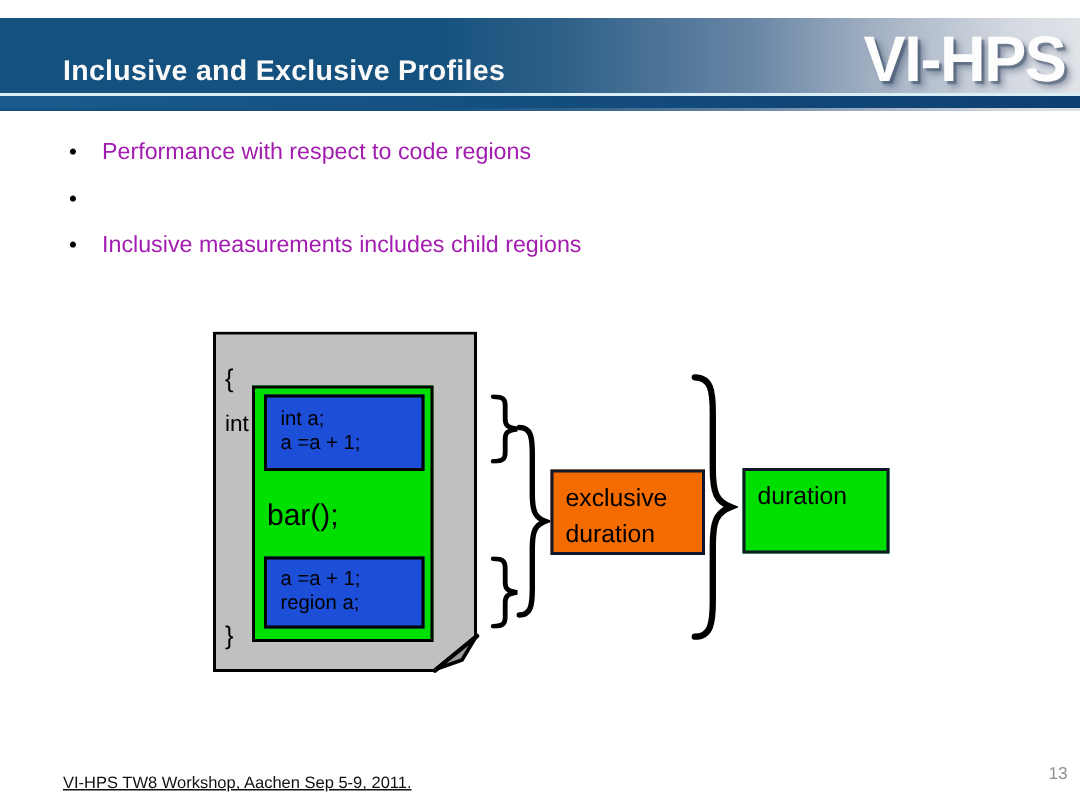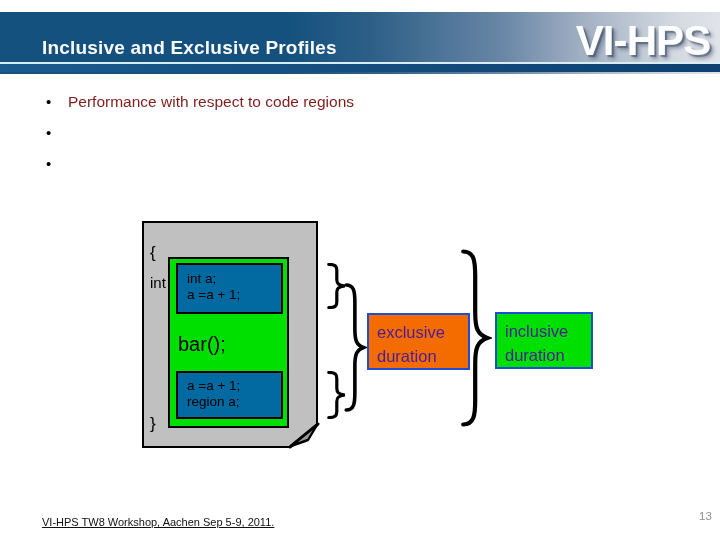--- a/index.html
+++ b/index.html
@@ -31,59 +31,59 @@
     white-space:nowrap;
   }
   .sep-light { position:absolute; left:0; top:62px; width:720px; height:2px; background:#D9EDF5; }
   .sep-dark  { position:absolute; left:0; top:64px; width:720px; height:8px;
                background:linear-gradient(90deg,#1A5B8D 0%,#0D4070 100%); }
 
   
   .bullets { position:absolute; left:46px; top:92px; width:600px; }
   .bullet-row { display:flex; height:31px; align-items:flex-start; }
   .bullet-marker { width:22px; font-size:15px; color:#000; line-height:19px; }
-  .bullet-text { font-size:15.5px; color:#7f1d1d; line-height:19px; white-space:nowrap; }
+  .bullet-text { font-size:15.5px; color:#a21caf; line-height:19px; white-space:nowrap; }
 
   
   .code-page {
     position:absolute; left:142px; top:221px; width:176px; height:227px;
     background:#C0C0C0; border:2px solid #000;
     clip-path:polygon(0 0, 100% 0, 100% calc(100% - 24px), calc(100% - 28px) 100%, 0 100%);
   }
   .fold-svg { position:absolute; left:288px; top:421px; width:32px; height:28px; }
 
   .code-text { color:#000; white-space:nowrap; }
   .fn-sig   { left:150px; top:230px; font-size:15px;margin-top:44px; }
   .brace-ch { font-size:17px; font-weight:400; }
   .open-br  { left:150px; top:243px; }
   .close-br { left:150px; top:414px; }
 
   .green-region {
     position:absolute; left:168px; top:257px; width:121px; height:171px;
     background:#00E000; border:2px solid #000;
   }
   .orange-block {
-    position:absolute; background:#0369a1; border:2px solid #000;
+    position:absolute; background:#1d4ed8; border:2px solid #000;
     padding:6px 0 0 9px; font-size:13.5px; line-height:15.5px; color:#000;
   }
   .ob1 { left:176px; top:263px; width:107px; height:51px; }
   .ob2 { left:176px; top:371px; width:107px; height:48px; padding-top:5px; }
   .bar-call { left:178px; top:333px; font-size:20px; }
 
   
   .brace { position:absolute; }
   .brace svg { display:block; width:100%; height:100%; }
   .br-s1 { left:324px; top:263px; width:24px; height:46px; }
   .br-s2 { left:324px; top:371px; width:24px; height:48px; }
   .br-m  { left:341px; top:281px; width:26px; height:133px; }
   .br-l  { left:456px; top:246px; width:36px; height:184px; }
 
   
   .duration-box {
-    position:absolute; border:2px solid #1d4ed8; color:#4c1d95;
+    position:absolute; border:2px solid #0f172a; color:#000000;
     padding:5px 0 0 8px; font-size:16.5px; line-height:24px;
   }
   .excl { left:367px; top:313px; width:103px; height:57px; background:#F46C00; }
   .incl { left:495px; top:312px; width:98px;  height:57px; background:#00E000; }
 
   
   .footer-text { position:absolute; left:42px; top:516px; font-size:11px; color:#111; white-space:nowrap;text-decoration:underline; }
   .page-number { position:absolute; left:663px; top:510px; font-size:11.5px; color:#909090;margin-left:36px; }
 </style>
 </head>
@@ -99,20 +99,21 @@
 <div class="bullets">
   <div class="bullet-row">
     <span class="bullet-marker">•</span>
     <span class="bullet-text">Performance with respect to code regions</span>
   </div>
   <div class="bullet-row">
     <span class="bullet-marker">•</span>
   </div>
   <div class="bullet-row">
     <span class="bullet-marker">•</span>
+    <span class="bullet-text">Inclusive measurements includes child regions</span>
   </div>
 </div>
 
 <div class="code-page"></div>
 
 <div class="abs code-text fn-sig">int foo()</div>
 <div class="abs code-text brace-ch open-br">{</div>
 
 <div class="green-region"></div>
 
@@ -154,18 +155,17 @@
   <svg viewBox="0 0 30 100" preserveAspectRatio="none">
     <path d="M6 3 C15 3 16 8 16 16 L16 36 C16 45 18 48 26 50 C18 52 16 55 16 64 L16 84 C16 92 15 97 6 97" fill="none" stroke="#000" stroke-width="4.2" stroke-linecap="round" vector-effect="non-scaling-stroke"></path>
   </svg>
 </div>
 
 <div class="duration-box excl">
   <div>exclusive</div>
   <div>duration</div>
 </div>
 <div class="duration-box incl">
-  <div>inclusive</div>
   <div>duration</div>
 </div>
 
 <div class="footer-text">VI-HPS TW8 Workshop, Aachen Sep 5-9, 2011.</div>
 <div class="page-number">13</div>
 
 </body></html>

